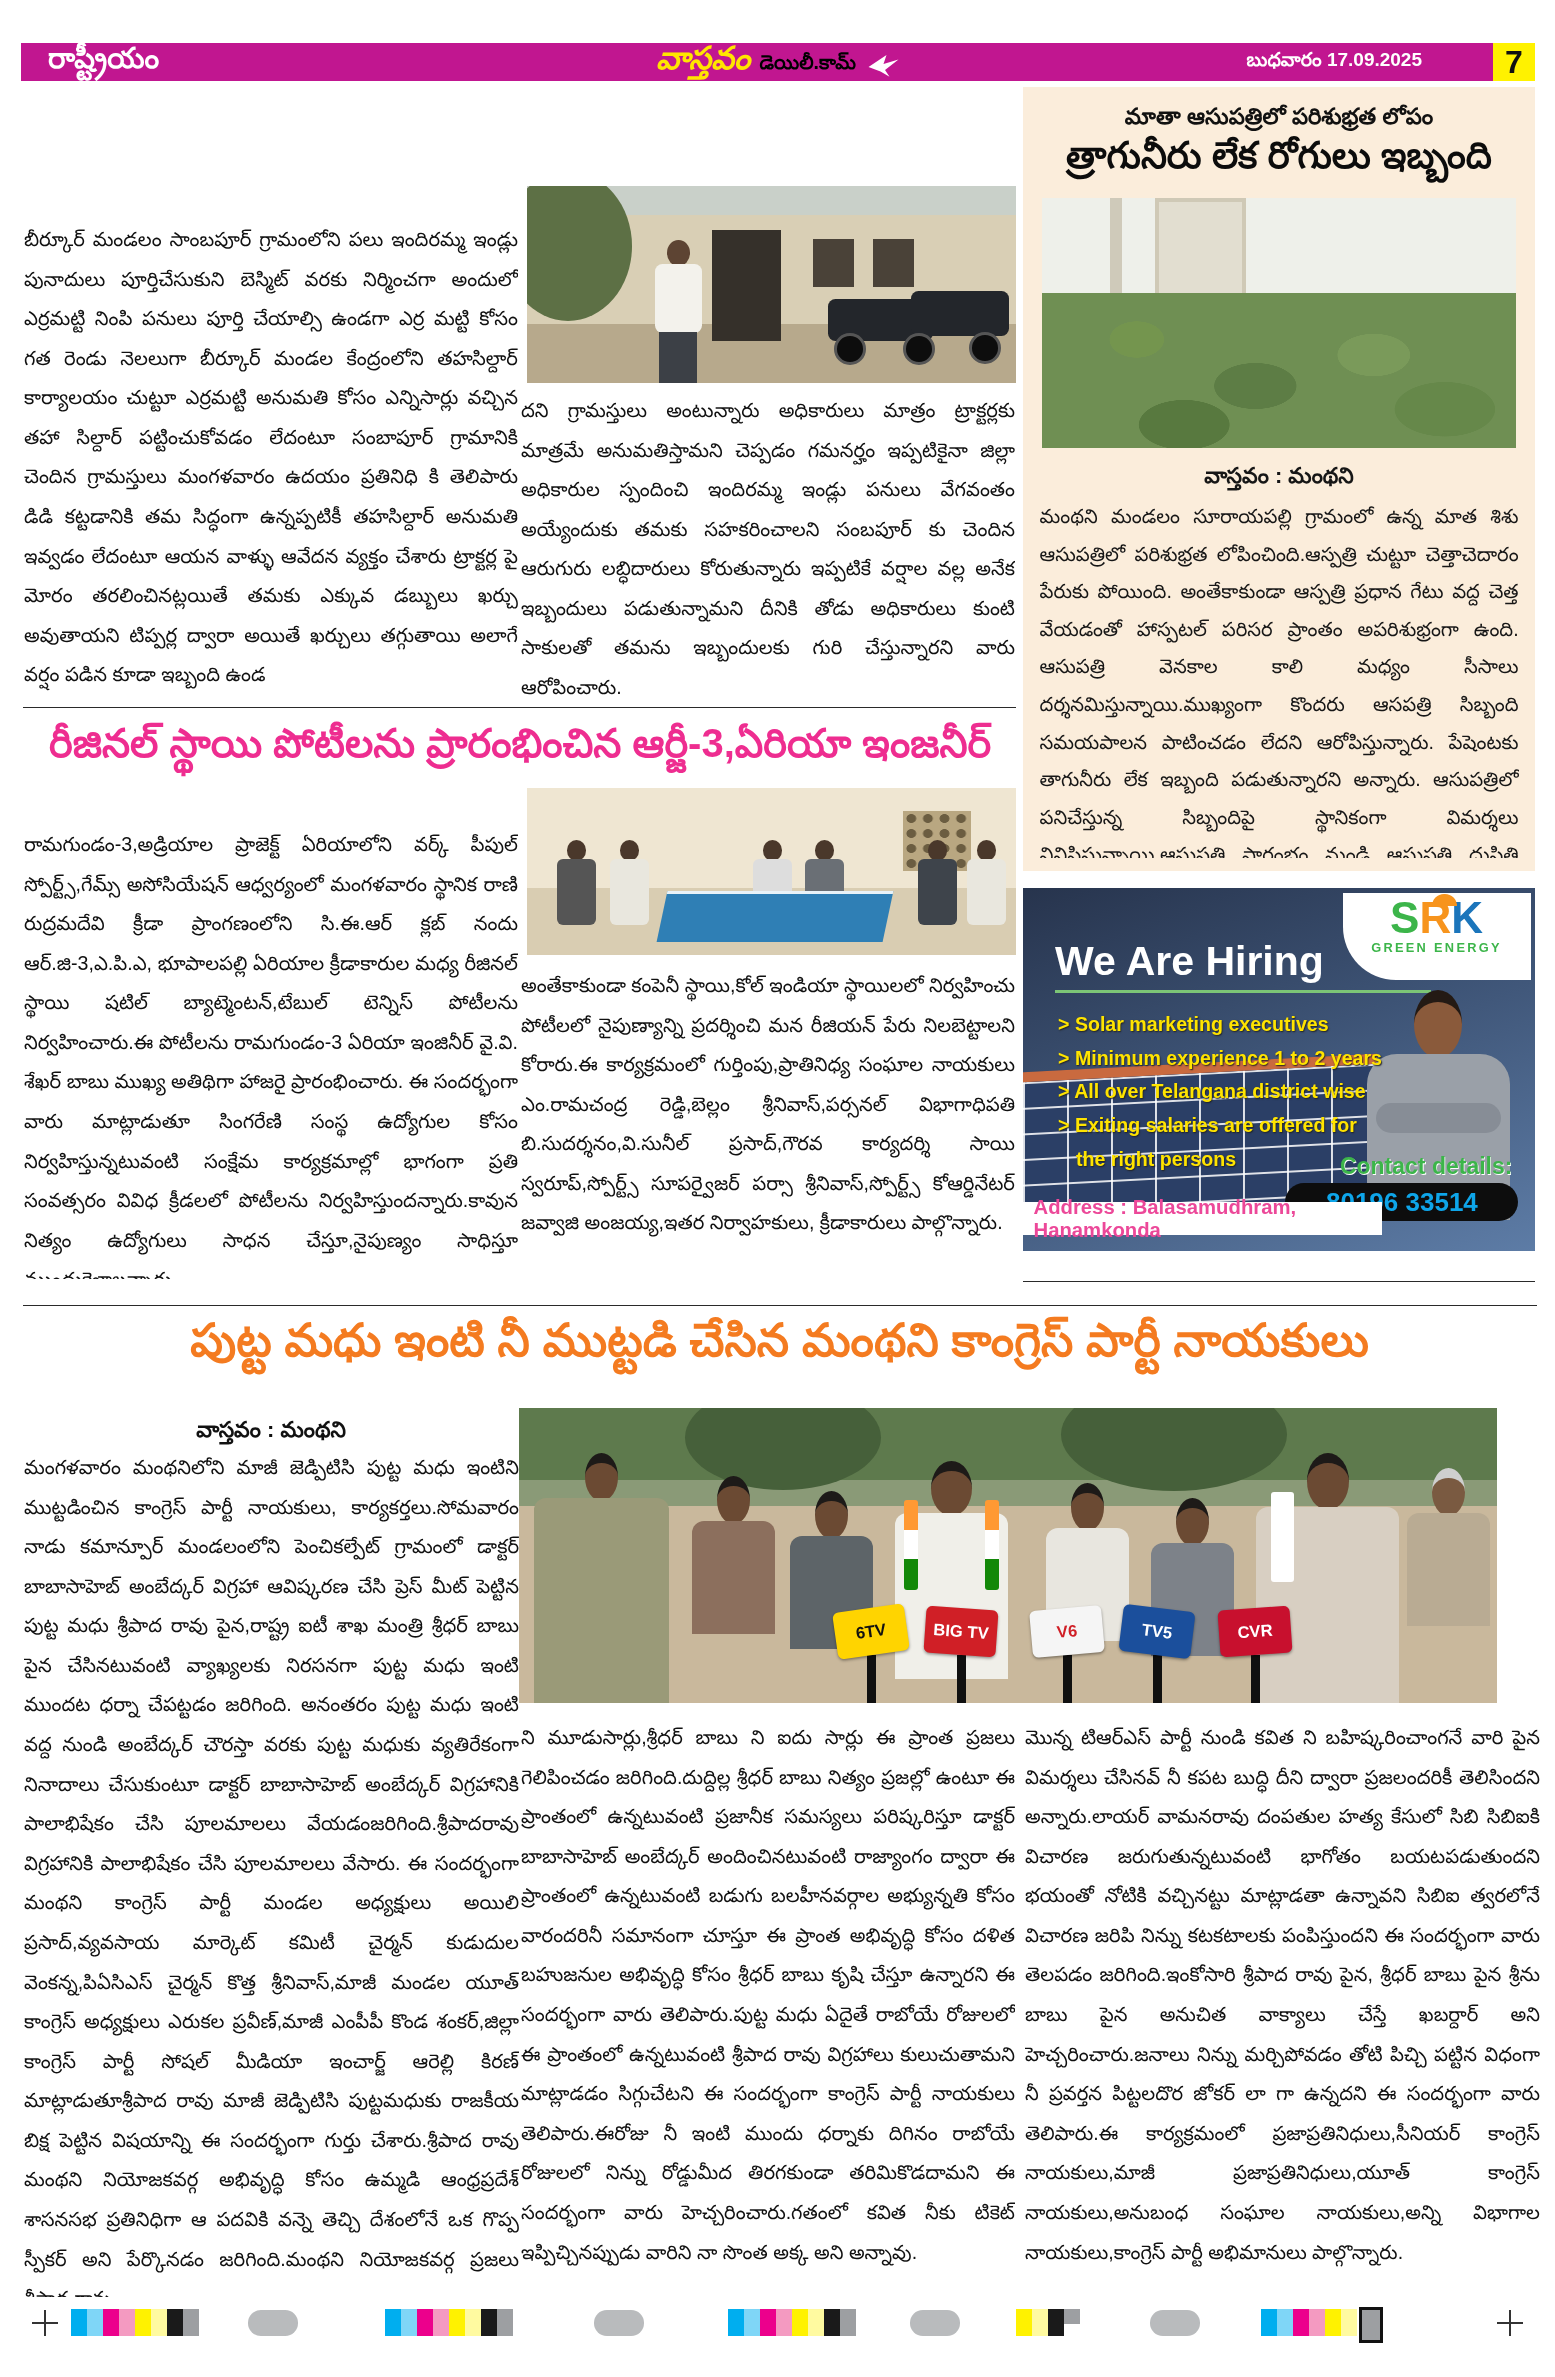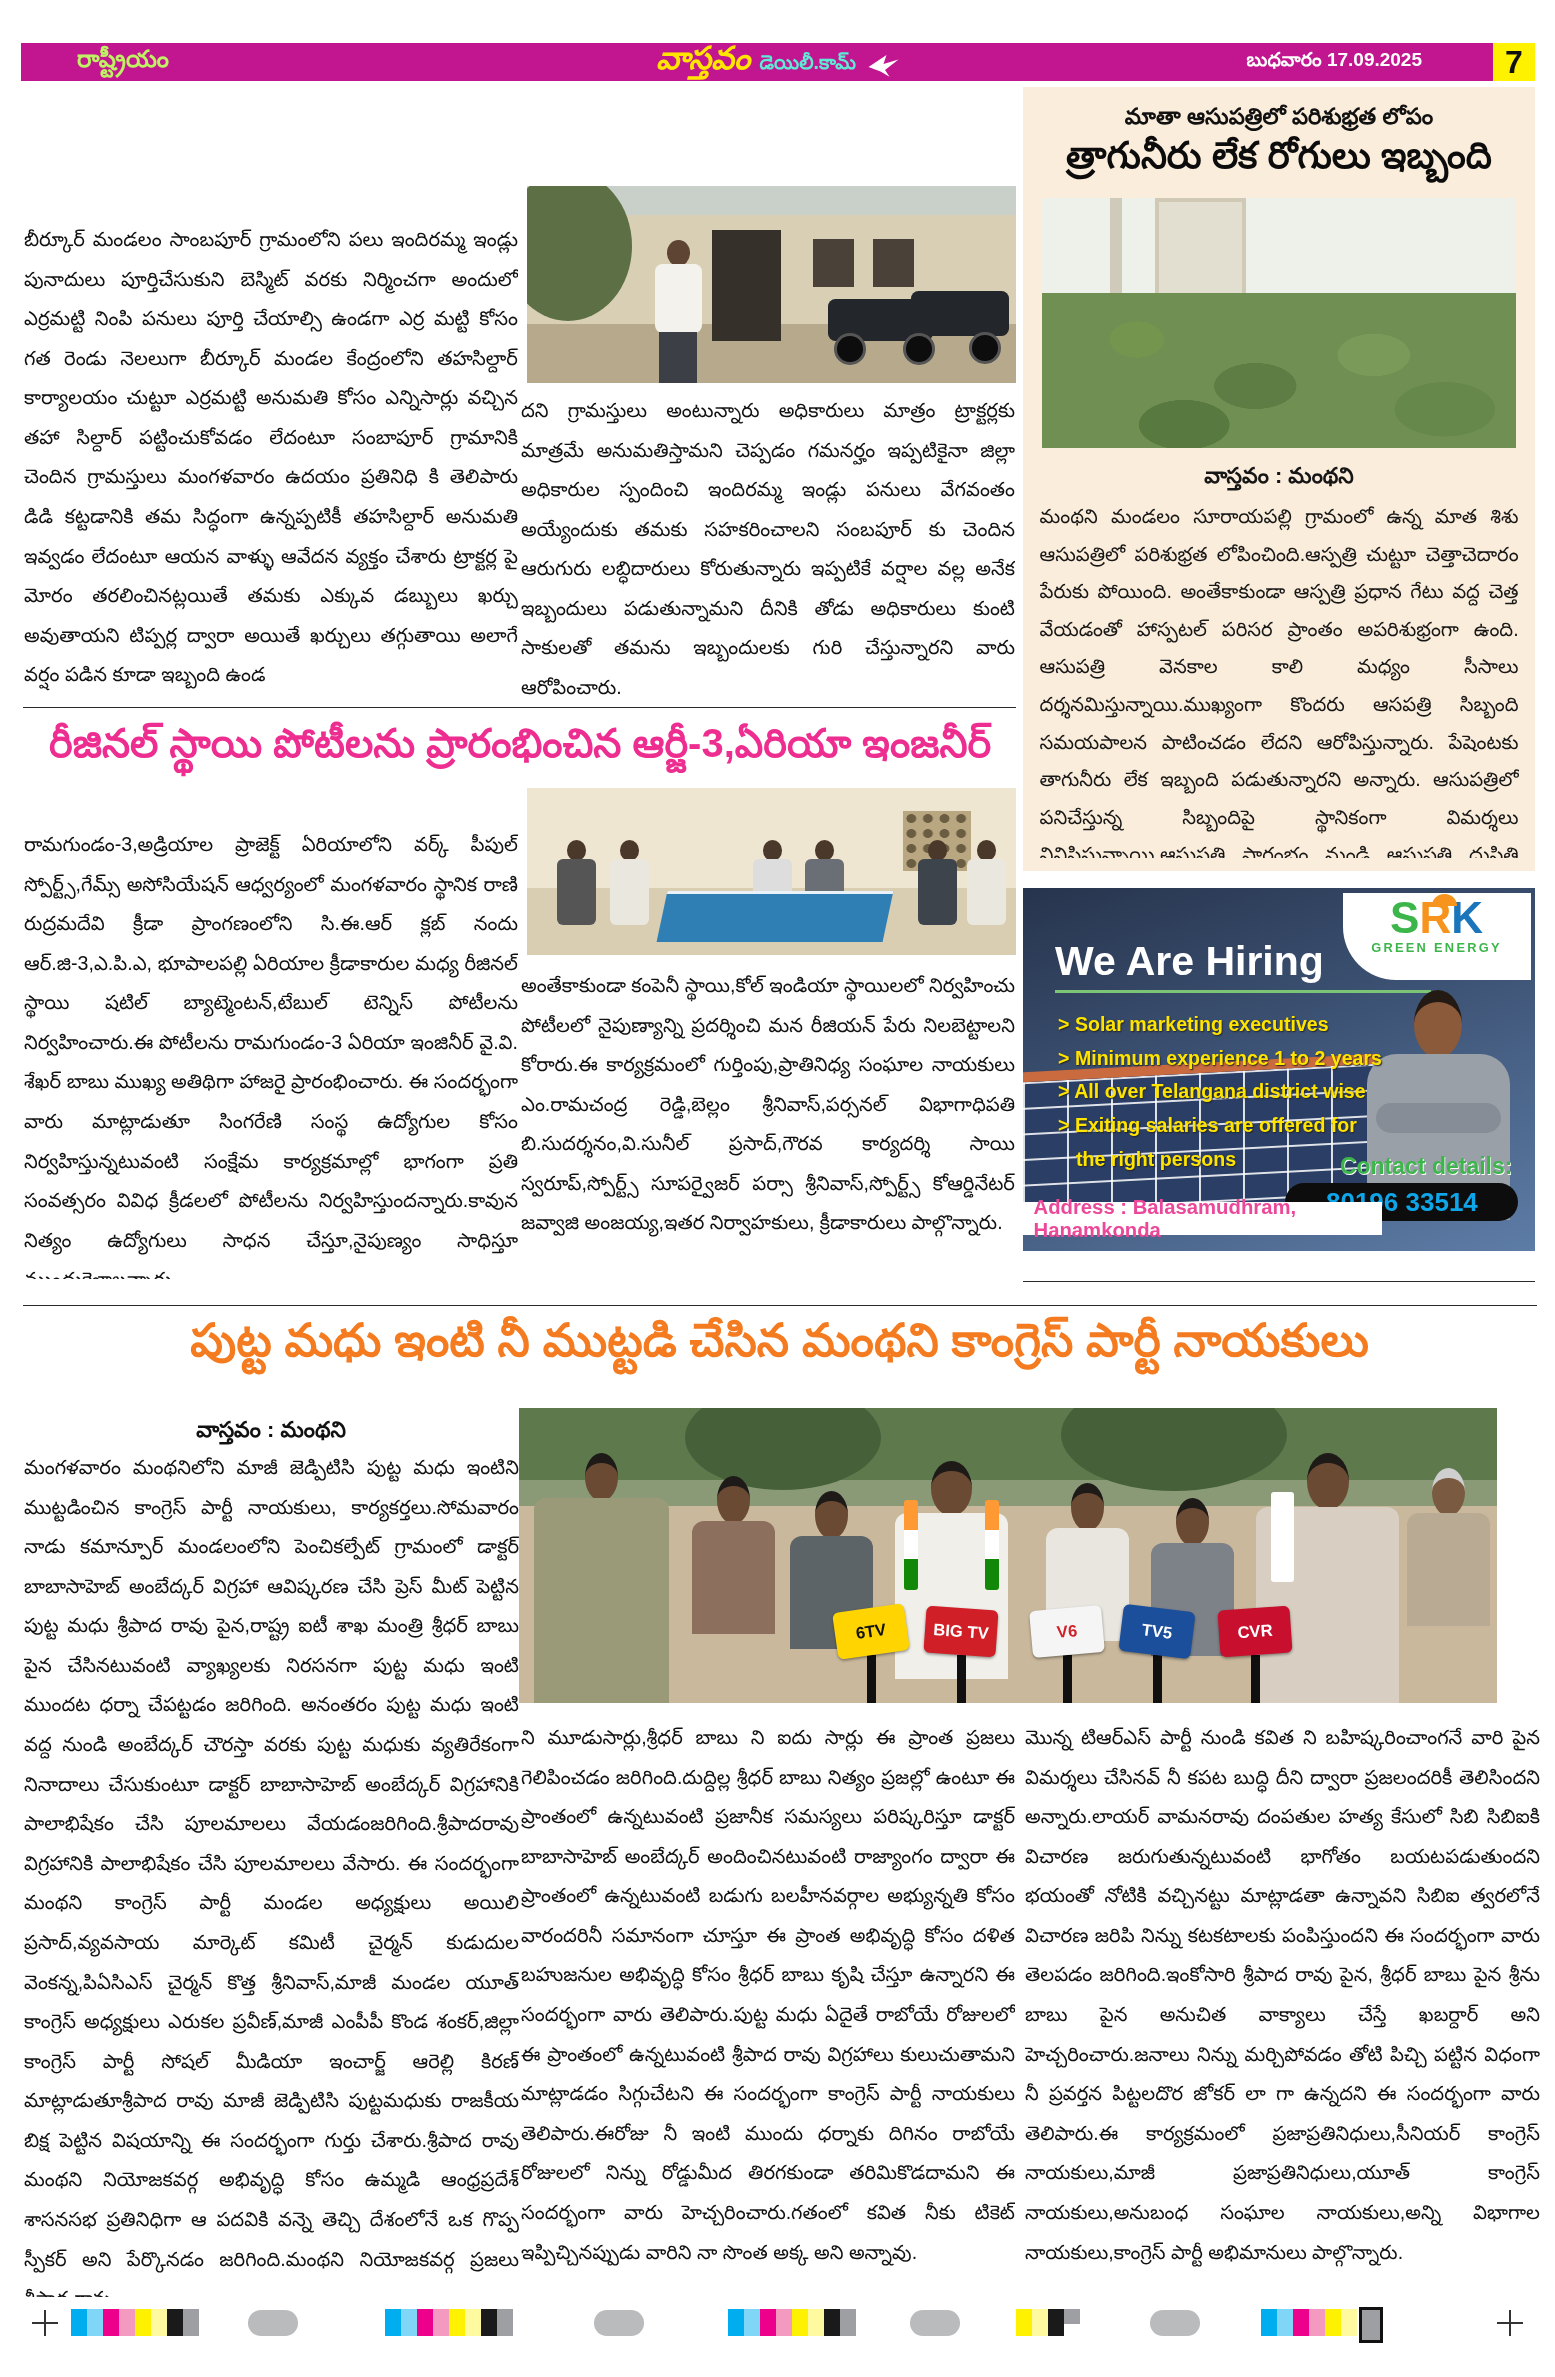--- a/index.html
+++ b/index.html
@@ -1,24 +1,24 @@
 <!DOCTYPE html>
 <html style="font-size:12px"><head>
 <meta charset="utf-8">
 <style>
   html,body{margin:0;padding:0;background:#e8e8e8;}
   .page{position:relative;width:1555px;height:2377px;background:#ffffff;overflow:hidden;
         font-family:"Liberation Sans","DejaVu Sans",sans-serif;color:#161616;}
   
   .masthead{position:absolute;left:21px;top:43px;width:1514px;height:38px;background:#C11690;
             display:flex;align-items:center;}
-  .mh-section{position:absolute;left:56px;color:#bef264;font-size:24px;font-weight:bold;}
+  .mh-section{position:absolute;left:27px;color:#ffffff;font-size:29px;font-weight:bold;}
   .mh-center{position:absolute;left:0;width:100%;text-align:center;}
   .mh-paper{color:#FFE500;font-size:32px;font-weight:bold;font-style:italic;}
-  .mh-domain{color:#5eead4;font-size:19.6px;font-weight:bold;margin-left:6px;margin-top:12px;}
+  .mh-domain{color:#000000;font-size:19.6px;font-weight:bold;margin-left:6px;margin-top:12px;}
   .mh-dove{display:inline-block;vertical-align:middle;margin-left:7.5px;}
   .mh-date{position:absolute;right:113px;color:#ffffff;font-size:19px;font-weight:bold;}
   .mh-pagebox{position:absolute;right:0;top:0;width:42px;height:38px;background:#FFF200;
               display:flex;align-items:center;justify-content:center;color:#111;
               font-size:32px;font-weight:bold;}
   
   .headline{position:absolute;font-weight:bold;text-align:center;line-height:1.1;}
   .h-a1{left:22.6px;top:107px;width:995px;height:81px;font-size:42px;color:#2EA7E0;}
   .h-a2{left:22.6px;top:721px;width:995px;height:78px;font-size:40px;color:#EE2D90;}
   .h-a3{left:22.6px;top:1315px;width:1514px;height:84px;font-size:46px;color:#F47B20;}

